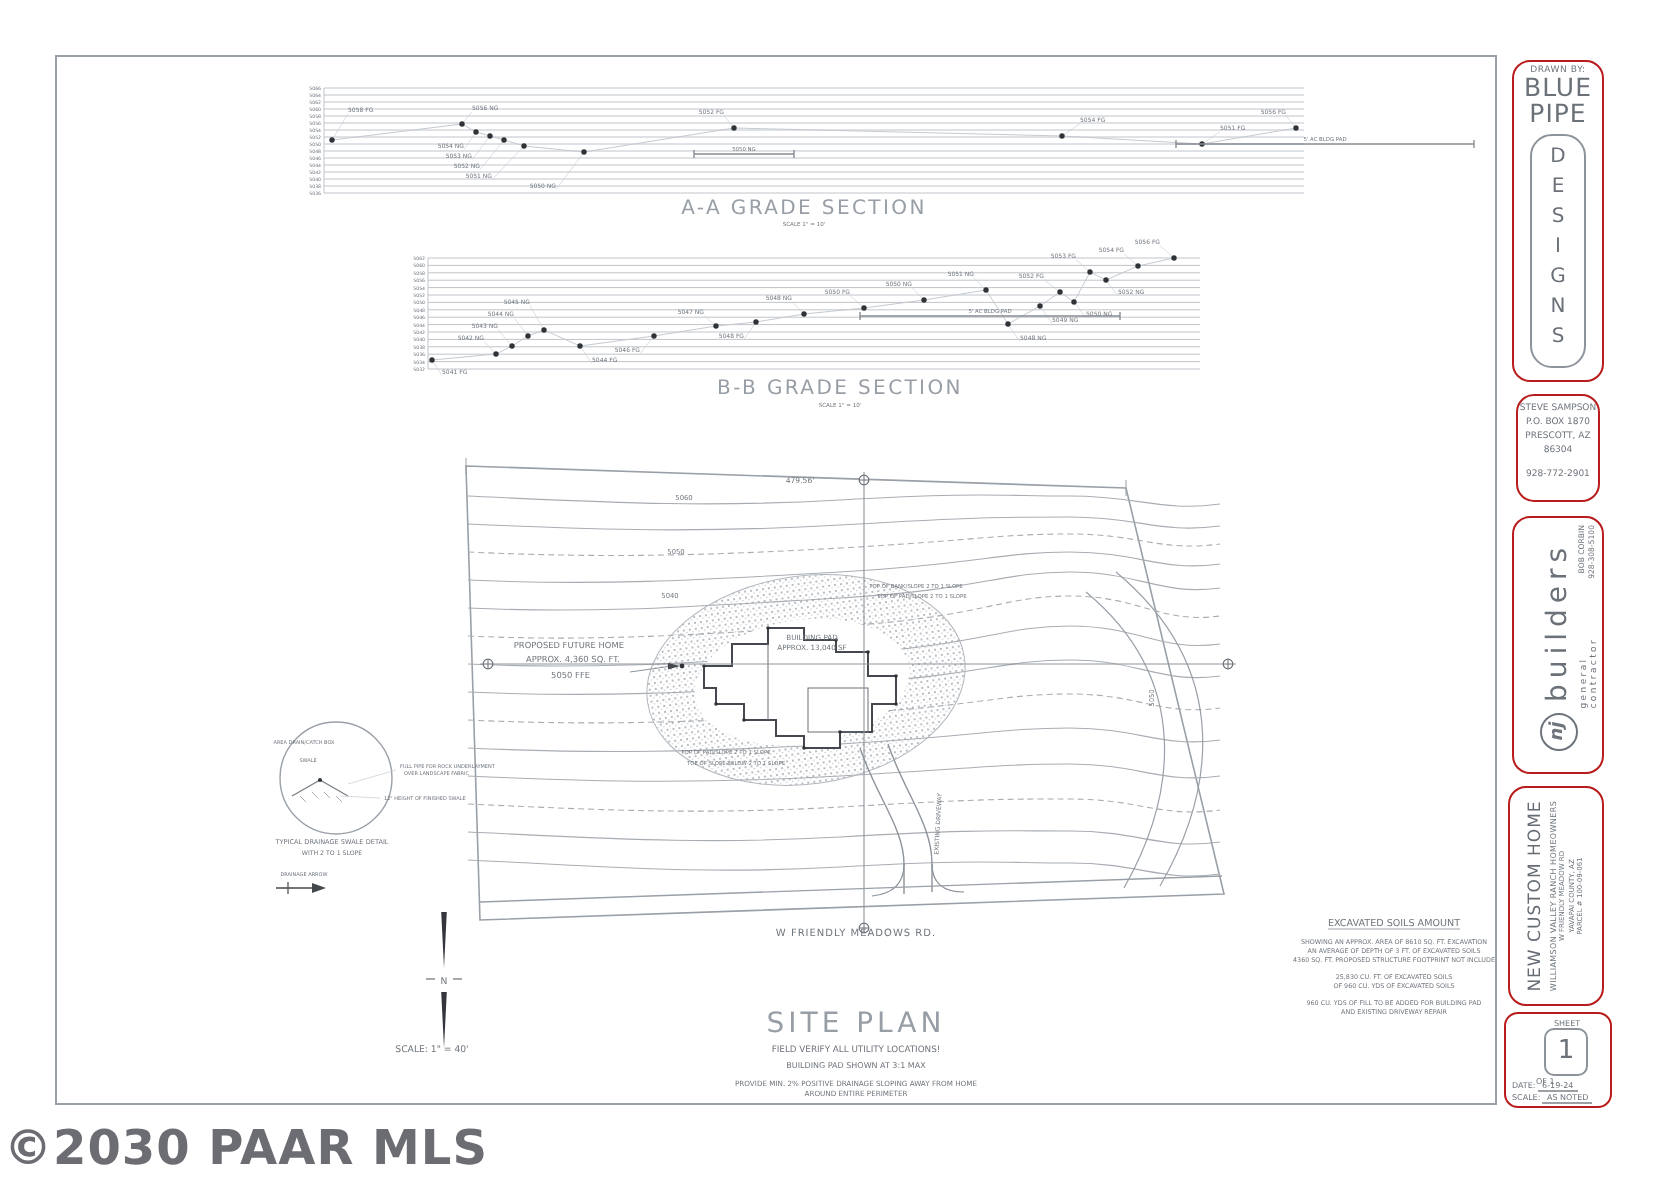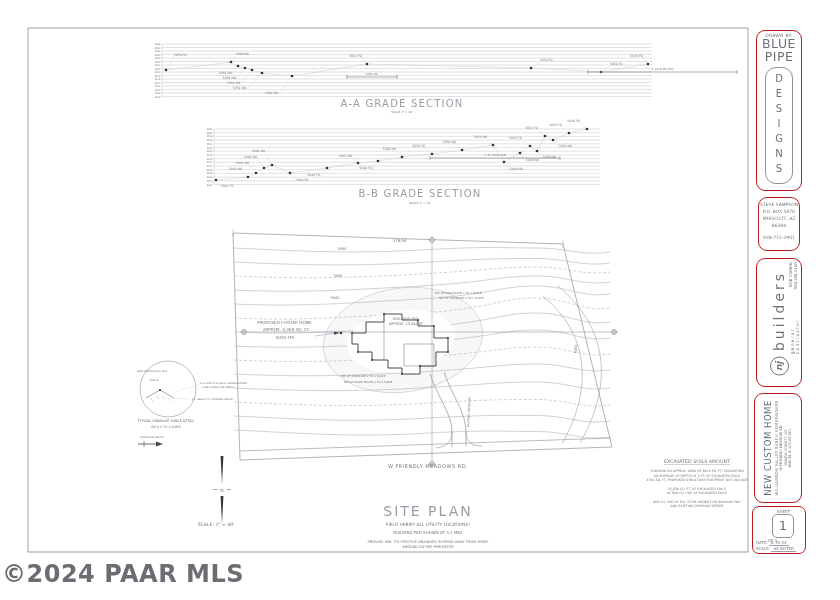--- a/index.html
+++ b/index.html
@@ -403,14 +403,14 @@
         <span>DATE:</span>
         <span class="val">6-19-24</span>
       </div>
       <div class="scalerow">
         <span>SCALE:</span>
         <span class="val">AS NOTED</span>
       </div>
     </div>
   </div>
 
-  <div class="watermark">©2024 PAAR MLS</div>
+  <div class="watermark">©2030 PAAR MLS</div>
 </div>
 
 </body></html>

